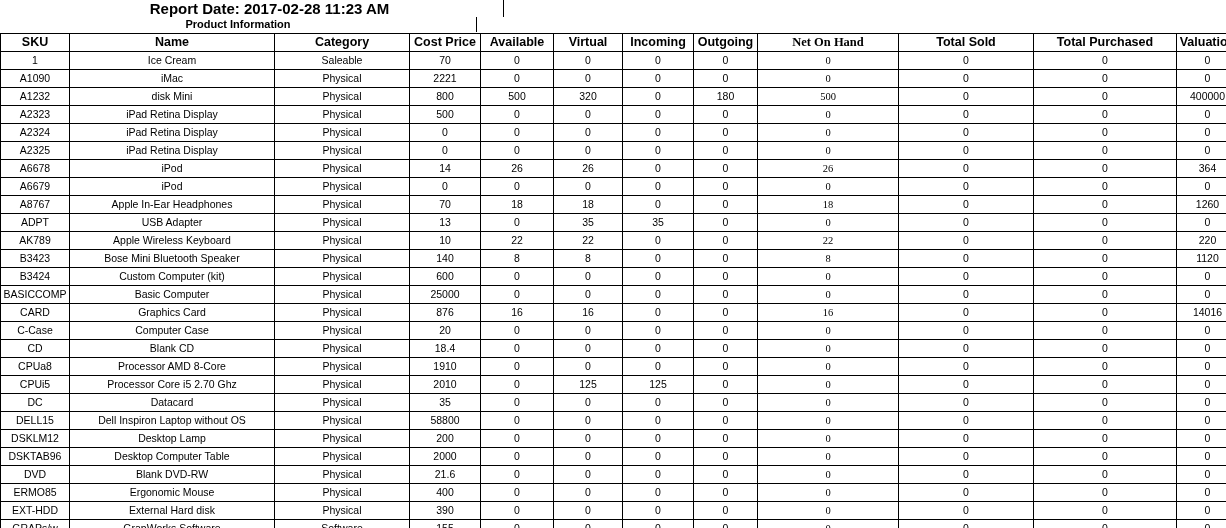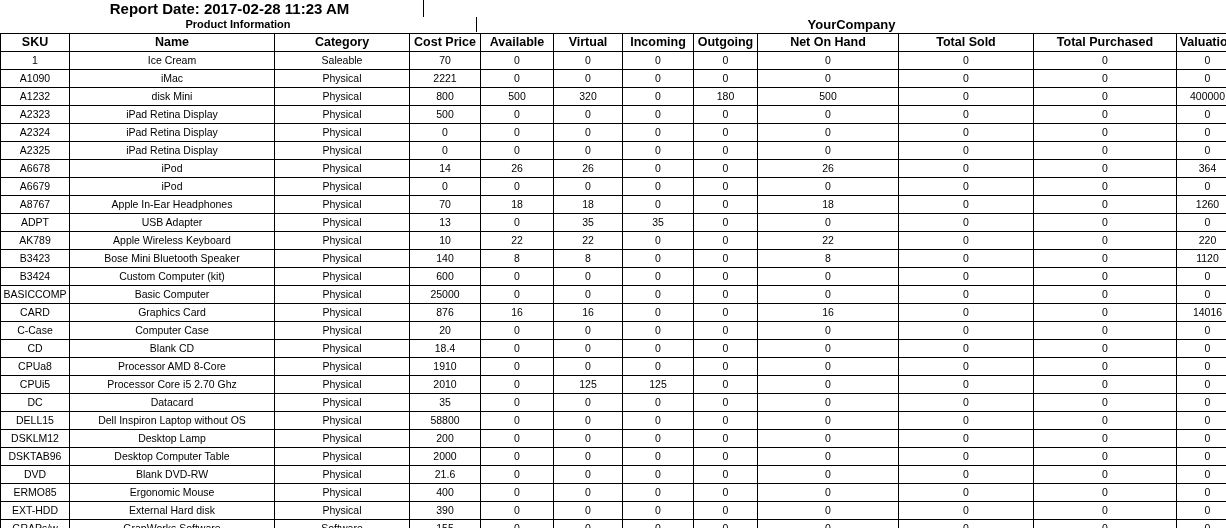--- a/index.html
+++ b/index.html
@@ -19,21 +19,21 @@
     position: relative;
   }
   
   .header-row {
     display: flex;
     width: 1226px;
     height: 17px;
     align-items: flex-start;
   }
   .header-left {
-    width: 424px;
+    width: 504px;
     text-align: center;
     font-size: 15px;
     font-weight: bold;
     line-height: 17px;
     border-right: 1px solid #000;
     box-sizing: border-box;
     padding-left: 36px;
   }
   .header-right {
     flex: 1;
@@ -92,39 +92,38 @@
   }
   
   .c-sku      { width: 68px; }
   .c-name     { width: 204px; }
   .c-cat      { width: 134px; }
   .c-cost     { width: 70px; }
   .c-avail    { width: 72px; }
   .c-virt     { width: 68px; }
   .c-in       { width: 70px; }
   .c-out      { width: 63px; }
-  .c-noh      { width: 140px; }
+  .c-noh      { width: 140px; font-family: Liberation Serif, serif; }
   .c-sold     { width: 134px; }
   .c-purch    { width: 142px; }
   .c-val      { width: 61px; }
 
   th.c-cost { font-size: 12px; margin-top: 32px; }
 </style>
 </head>
 <body>
 
 <div class="page">
 
   <div class="header-row">
     <div class="header-left">Report Date: 2017-02-28 11:23 AM</div>
   </div>
 
   <div class="subheader-row">
     <div class="sub-left">Product Information</div>
-    <div class="sub-right">YourCompany</div>
   </div>
 
   <table class="report">
     <thead>
       <tr>
         <th class="c-sku">SKU</th>
         <th class="c-name">Name</th>
         <th class="c-cat">Category</th>
         <th class="c-cost">Cost Price</th>
         <th class="c-avail">Available</th>

